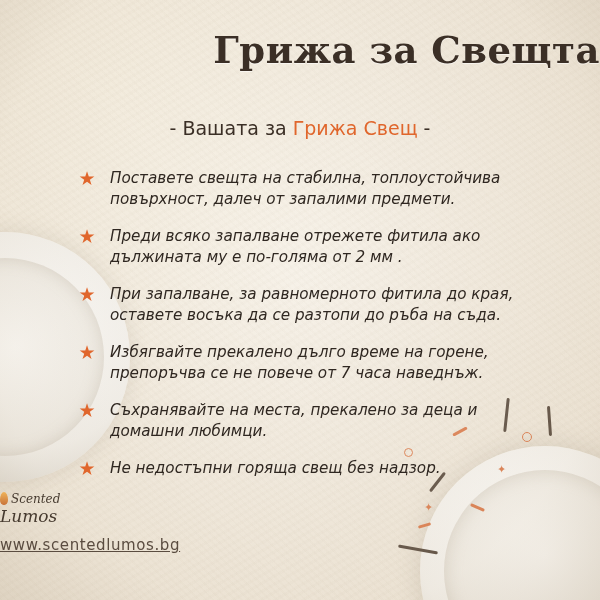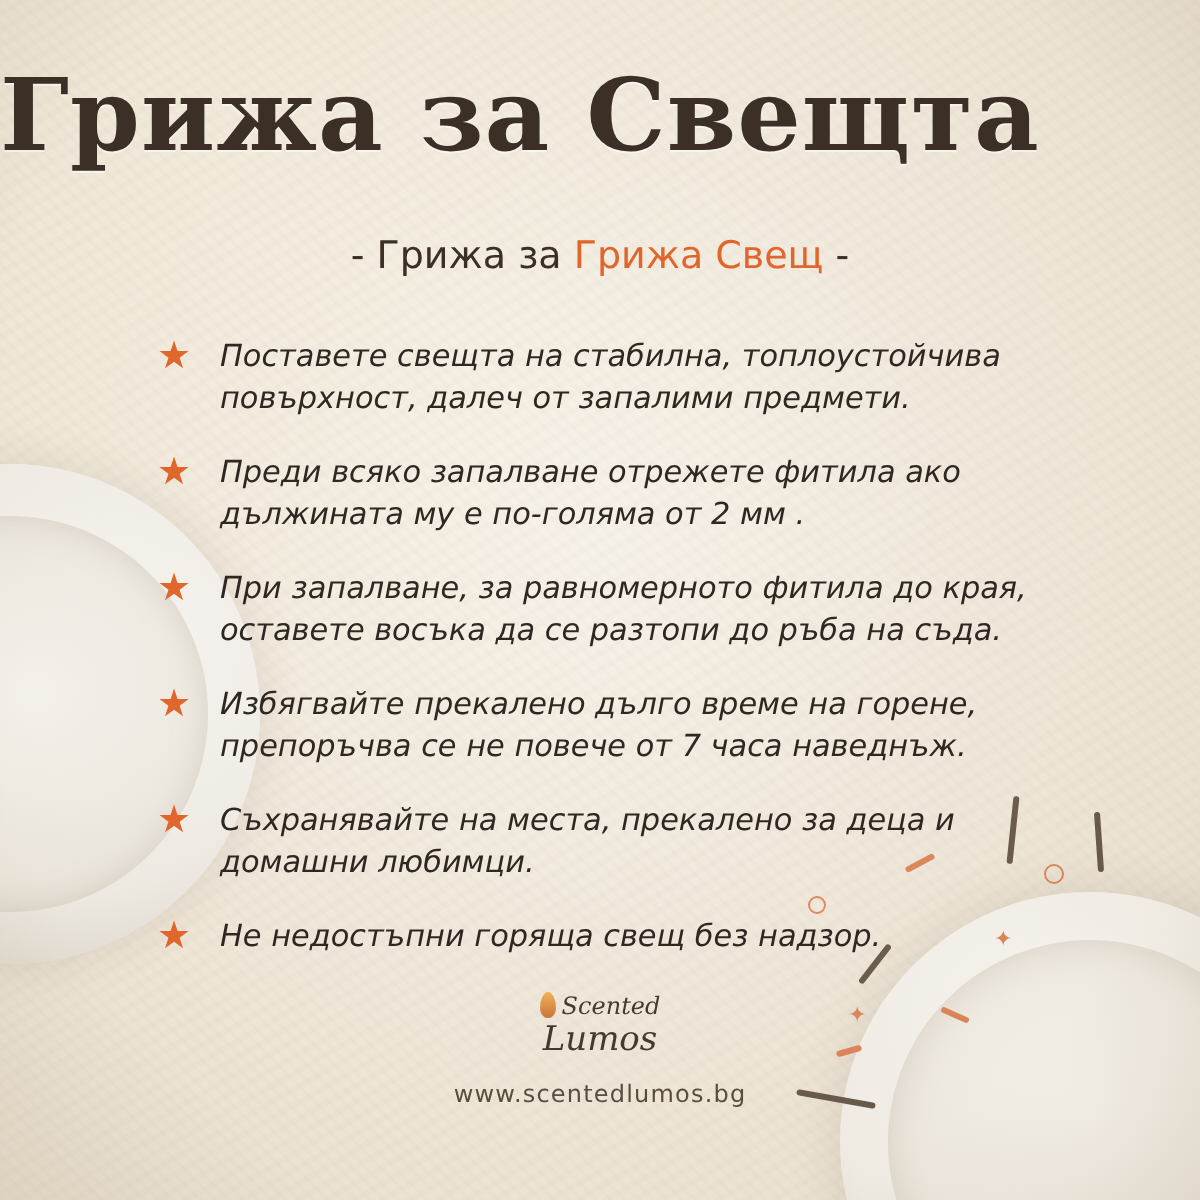--- a/index.html
+++ b/index.html
@@ -85,24 +85,24 @@
     color: #d9713f;
     font-size: 11px;
     line-height: 1;
   }
 
   
   .title {
     position: absolute;
     top: 28px;
     left: 0; right: 0;
-    text-align: left;
+    text-align: right;
     font-family: "DejaVu Serif", serif;
     font-weight: bold;
-    font-size: 50px;
+    font-size: 37px;
     letter-spacing: 0.5px;
     color: #3b2f26;
     text-shadow: 0 1px 0 rgba(255,255,255,0.55);
   }
   .subtitle {
     position: absolute;
     top: 117px;
     left: 0; right: 0;
     text-align: center;
     font-size: 19px;
@@ -137,21 +137,20 @@
     line-height: 21px;
     color: #2f2721;
     font-family: "DejaVu Sans", sans-serif;
     font-style: italic;
   }
 
   .brand {
     position: absolute;
     left: 0; right: 0;
     bottom: 46px;
-    text-align: center;
   }
   .brand-name {
     font-family: "DejaVu Serif", serif;
     font-style: italic;
     font-size: 17px;
     color: #463a2f;
     line-height: 17px;
   }
   .brand-name .small {
     font-size: 12px;
@@ -160,23 +159,24 @@
     display: inline-block;
     width: 8px;
     height: 13px;
     margin-right: 3px;
     vertical-align: -2px;
     border-radius: 50% 50% 45% 45% / 62% 62% 38% 38%;
     background: linear-gradient(#efb35a, #c9743a);
   }
   .site {
     margin-top: 11px;
-    font-size: 12px;
+    font-size: 15px;
     letter-spacing: 0.6px;
     color: #5a4c40;
+    text-decoration: underline;
   }
 </style>
 </head>
 <body>
 
 <div class="card">
   <div class="grain"></div>
 
   <div class="candle-left"></div>
   <div class="candle-right">
@@ -194,21 +194,21 @@
   <div class="mark m-ring" style="left:404px; top:448px; width:7px; height:7px;"></div>
   <div class="mark m-star" style="left:424px; top:502px;">✦</div>
   <div class="mark m-star" style="left:497px; top:464px;">✦</div>
   <div class="mark m-line" style="left:398px; top:548px; width:40px; height:3px; transform:rotate(10deg);"></div>
 
   <div class="vignette"></div>
 
   <div class="title">Грижа за Свещта</div>
 
   <div class="subtitle">
-    <span>- Грижа за </span><span class="accent">Грижа Свещ</span><span> -</span>
+    <span>- Вашата за </span><span class="accent">Грижа Свещ</span><span> -</span>
   </div>
 
   <div class="tips">
     <div class="tip">
       <div class="tip-star">★</div>
       <div class="tip-text">Поставете свещта на стабилна, топлоустойчива повърхност, далеч от запалими предмети.</div>
     </div>
     <div class="tip">
       <div class="tip-star">★</div>
       <div class="tip-text">Преди всяко запалване отрежете фитила ако дължината му е по-голяма от 2 мм .</div>

